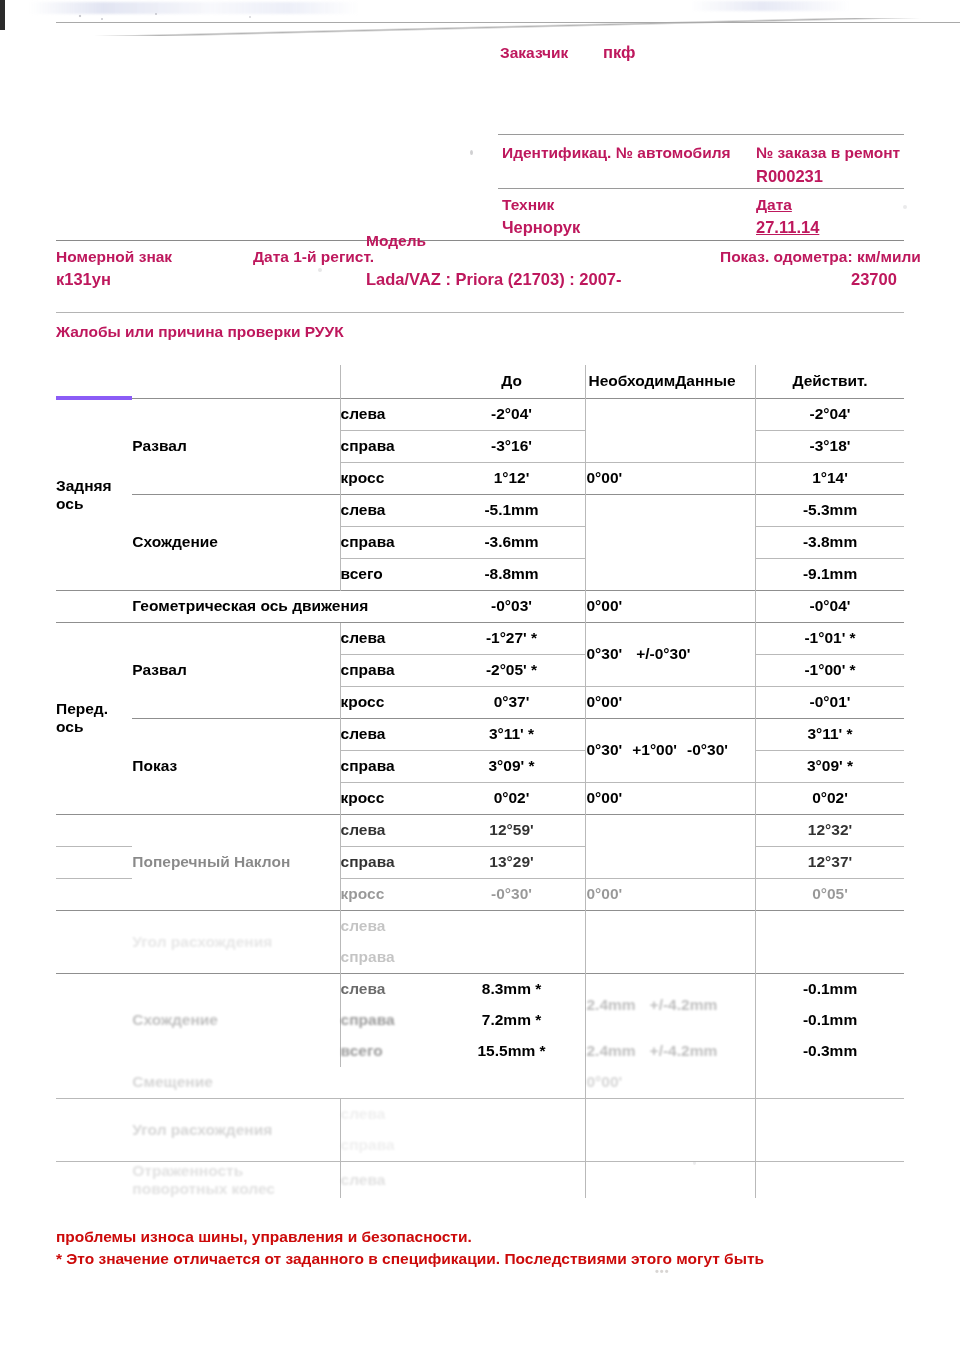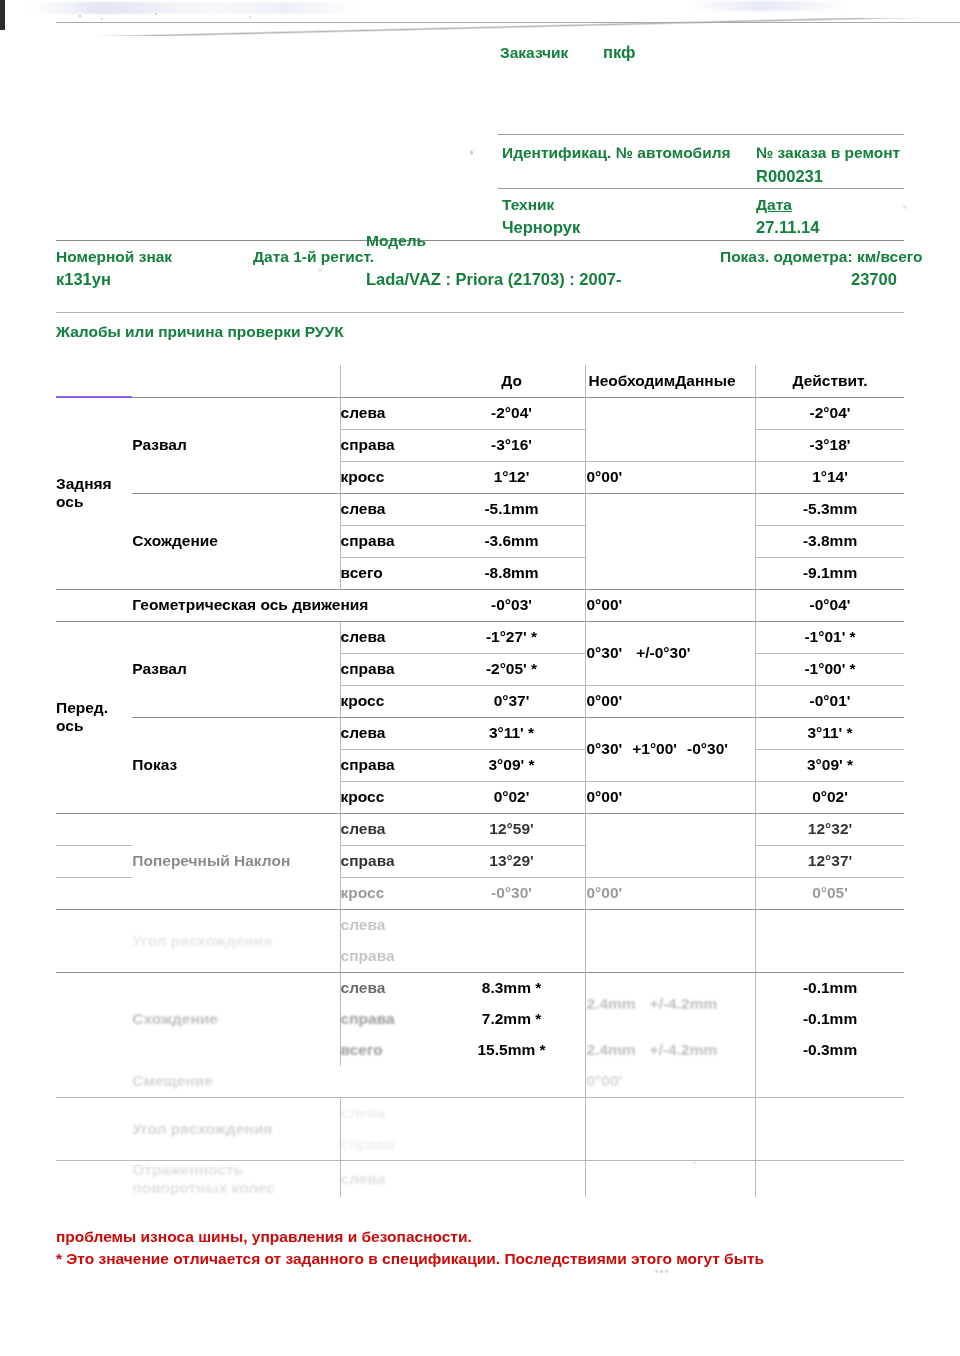--- a/index.html
+++ b/index.html
@@ -59,21 +59,21 @@
   .scan-fleck-sm {
     position: absolute;
     background: rgba(150,150,155,.45);
     border-radius: 50%;
   }
 
   
   .t {
     position: absolute;
     white-space: nowrap;
-    color: #15803d;
+    color: #be185d;
     font-weight: bold;
   }
   .hdr-label { font-size: 15.5px; }
   .hdr-value { font-size: 16.5px; }
 
   
   .rule {
     position: absolute;
     background: #9a9a9a;
     height: 1px;
@@ -218,29 +218,29 @@
 
   <div class="rule" style="left:498px; top:134px; width:406px;"></div>
   <div class="t hdr-label" style="left:502px; top:144px;">Идентификац. № автомобиля</div>
   <div class="t hdr-label" style="left:756px; top:144px;">№ заказа в ремонт</div>
   <div class="t hdr-value" style="left:756px; top:167px;">R000231</div>
 
   <div class="rule" style="left:498px; top:188px; width:406px;"></div>
   <div class="t hdr-label" style="left:502px; top:196px;">Техник</div>
   <div class="t hdr-value" style="left:502px; top:218px;">Чернорук</div>
   <div class="t hdr-label" style="left:756px; top:196px;text-decoration:underline;">Дата</div>
-  <div class="t hdr-value" style="left:756px; top:218px;">27.11.14</div>
+  <div class="t hdr-value" style="left:756px; top:218px;text-decoration:underline;">27.11.14</div>
 
   <div class="rule dark" style="left:56px; top:240px; width:848px;"></div>
   <div class="t hdr-label" style="left:56px; top:248px;">Номерной знак</div>
   <div class="t hdr-value" style="left:56px; top:270px;">к131ун</div>
   <div class="t hdr-label" style="left:253px; top:248px;">Дата 1-й регист.</div>
   <div class="t hdr-label" style="left:366px; top:232px;">Модель</div>
   <div class="t hdr-value" style="left:366px; top:270px;">Lada/VAZ : Priora (21703) : 2007-</div>
-  <div class="t hdr-label" style="left:720px; top:248px;">Показ. одометра: км/всего</div>
+  <div class="t hdr-label" style="left:720px; top:248px;">Показ. одометра: км/мили</div>
   <div class="t hdr-value" style="left:851px; top:270px;">23700</div>
 
   <div class="rule thin" style="left:56px; top:312px; width:848px;"></div>
   <div class="t hdr-label" style="left:56px; top:323px;">Жалобы или причина проверки РУУК</div>
 
   <div id="spec-table">
   <table class="align">
     <colgroup>
       <col style="width:72px">
           <col style="width:196px">
@@ -254,21 +254,21 @@
           <tr>
       <th class="colhdr noline"></th>
       <th class="colhdr noline"></th>
       <th class="colhdr vsep-l"></th>
       <th class="colhdr">До</th>
       <th class="colhdr clip vsep-l" style="padding-left:2px;text-align:left;">НеобходимДанные</th>
       <th class="colhdr vsep-l">Действит.</th>
     </tr>
 
     <tr class="hline-strong">
-      <td class="axis-cell" rowspan="6" style="border-top:2px solid #8b5cf6">
+      <td class="axis-cell" rowspan="6" style="border-top:4px solid #8b5cf6">
         <div>Задняя</div>
         <div>ось</div>
       </td>
       <td class="name-cell" rowspan="3">Развал</td>
       <td class="side-cell vsep-l">слева</td>
       <td class="before-cell">-2°04'</td>
       <td class="spec-cell vsep-l" rowspan="2"></td>
       <td class="after-cell vsep-l">-2°04'</td>
     </tr>
     <tr class="hline-top">

